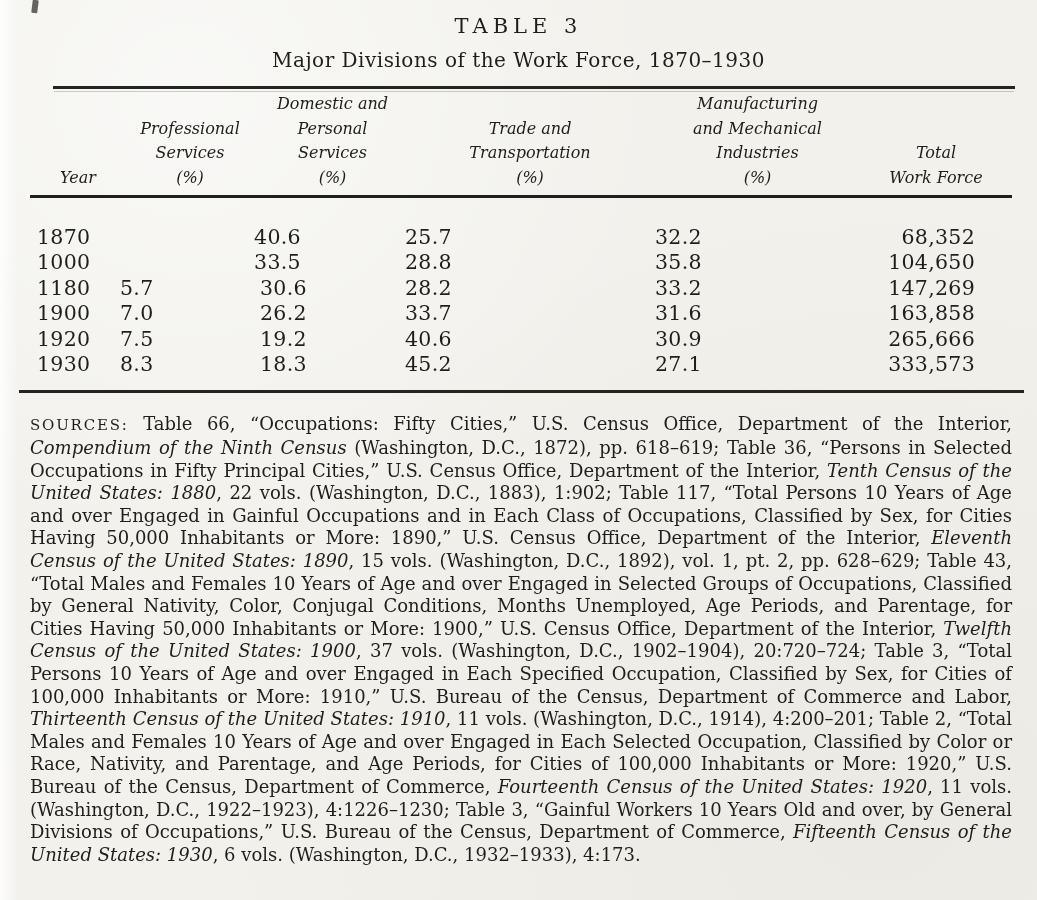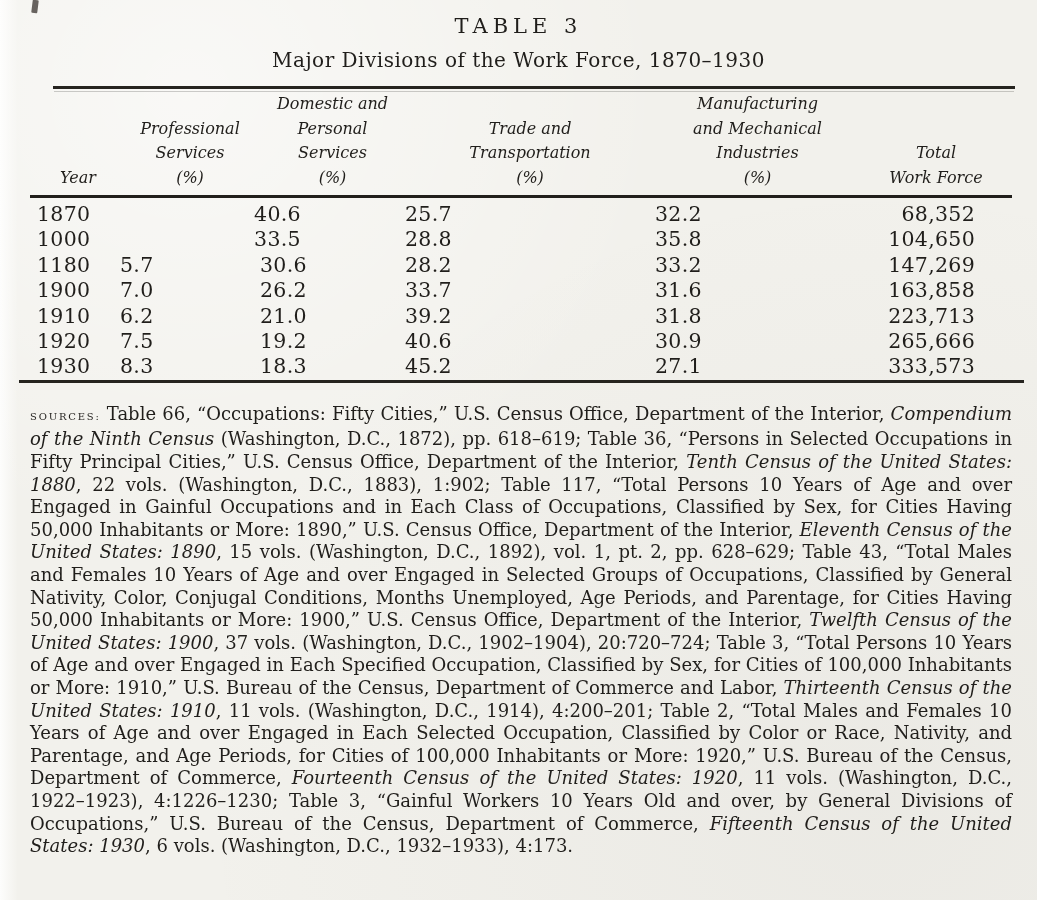--- a/index.html
+++ b/index.html
@@ -42,33 +42,33 @@
     font-weight:normal; font-style:italic;
     font-size:16px; line-height:24.5px;
     vertical-align:bottom; padding:0 0 5px 0;
     text-align:center;
   }
   thead{ border-bottom:3px solid #211f1b; }
   tbody td{
     font-size:20.5px; line-height:25.4px; padding:0;
     text-align:left; letter-spacing:0.3px;
   }
-  tbody tr:first-child td{ padding-top:4px; }
-  tbody tr:last-child td{ }
+  tbody tr:first-child td{ padding-top:27px; }
+  tbody tr:last-child td{ padding-bottom:13px; }
   th.col-year{ text-align:center; padding-left:6px; }
   td.col-year{ text-align:left; padding-left:7px; }
   td.col-total{ text-align:right; padding-right:37px; }
   td.col-professional-domestic-combined{ text-align:center; padding-left:30px; }
   .rule-bottom{ width:1005px; margin:0 0 0 19px; }
   .sources{
     width:982px; margin:20px 0 0 30px;
     font-size:18px; line-height:22.6px;
     text-align:justify;
   }
-  .sources .smallcaps{ font-size:10px; letter-spacing:1.8px; }
+  .sources .smallcaps{ font-size:15px; letter-spacing:1.8px; }
   .sources .italic{ font-style:italic; }
   .sources .roman{ font-style:normal; }
 </style>
 </head>
 <body>
 
 <div class="page">
   <div class="artifact-topleft"></div>
 
   <div class="titles">
@@ -145,28 +145,20 @@
         </tr>
         <tr>
           <td class="col-year">1900</td>
           <td class="col-professional">7.0</td>
           <td class="col-domestic">26.2</td>
           <td class="col-trade">33.7</td>
           <td class="col-manufacturing">31.6</td>
           <td class="col-total">163,858</td>
         </tr>
         <tr>
-          <td class="col-year">1910</td>
-          <td class="col-professional">6.2</td>
-          <td class="col-domestic">21.0</td>
-          <td class="col-trade">39.2</td>
-          <td class="col-manufacturing">31.8</td>
-          <td class="col-total">223,713</td>
-        </tr>
-        <tr>
           <td class="col-year">1920</td>
           <td class="col-professional">7.5</td>
           <td class="col-domestic">19.2</td>
           <td class="col-trade">40.6</td>
           <td class="col-manufacturing">30.9</td>
           <td class="col-total">265,666</td>
         </tr>
         <tr>
           <td class="col-year">1930</td>
           <td class="col-professional">8.3</td>

